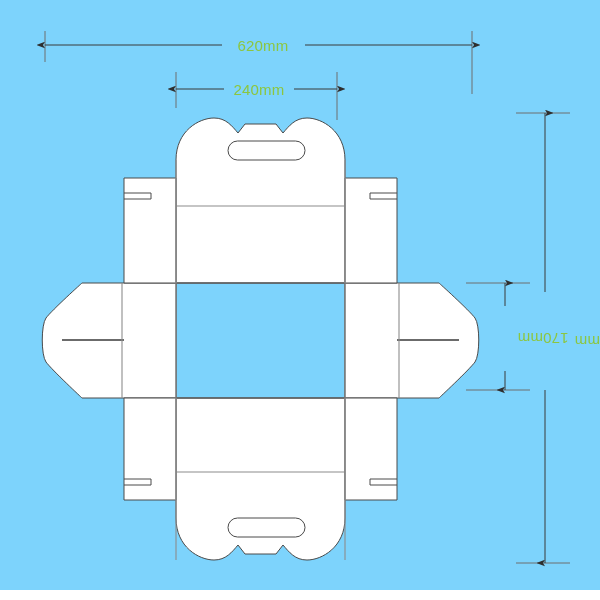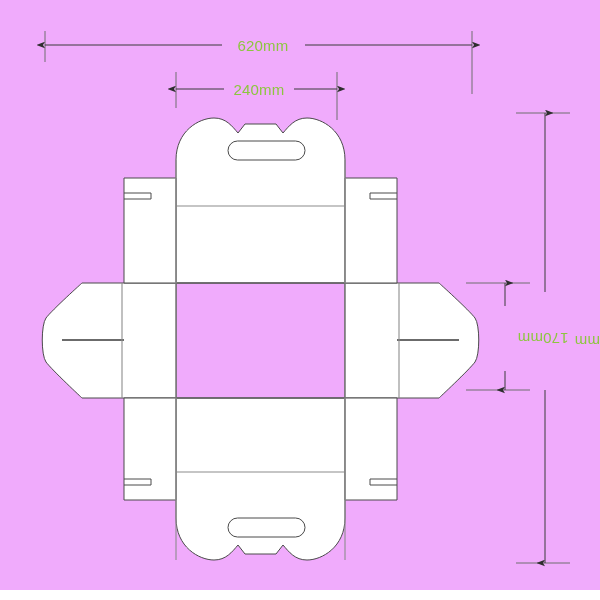--- a/index.html
+++ b/index.html
@@ -11,21 +11,21 @@
   body {
     width: 600px;
     height: 600px;
     font-family: "Liberation Sans", sans-serif;
     overflow: hidden;
   }
   #drawing-root {
     position: relative;
     width: 600px;
     height: 590px;
-    background: #f0abfc;
+    background: #7dd3fc;
   }
   svg.dieline {
     display: block;
     width: 600px;
     height: 600px;
   }
   .cutline {
     fill: #ffffff;
     stroke: #4a4a4a;
     stroke-width: 1;

